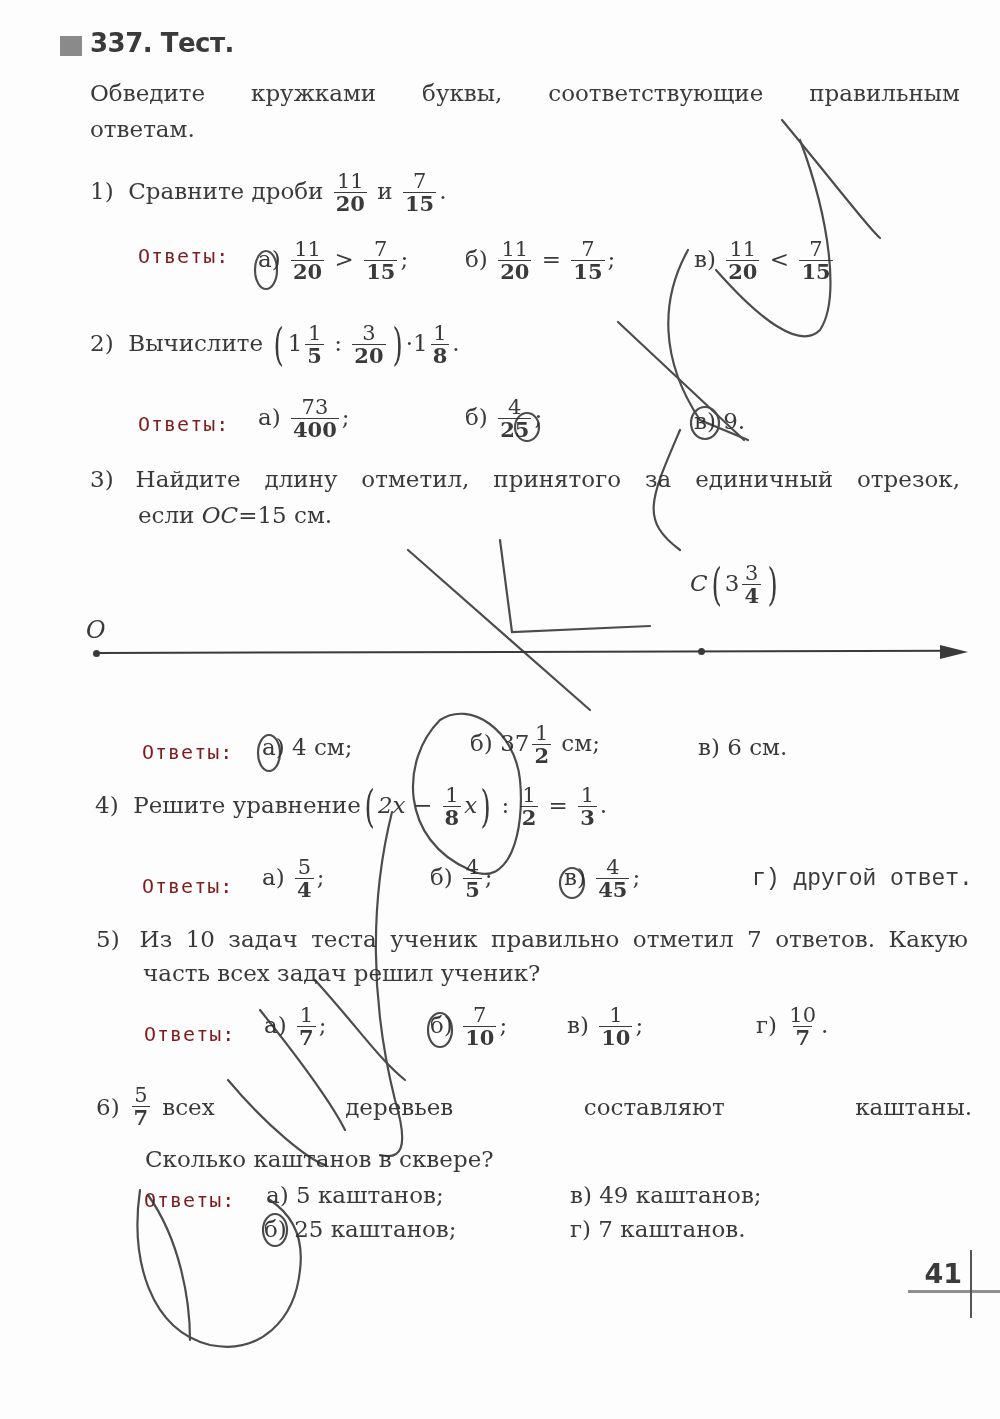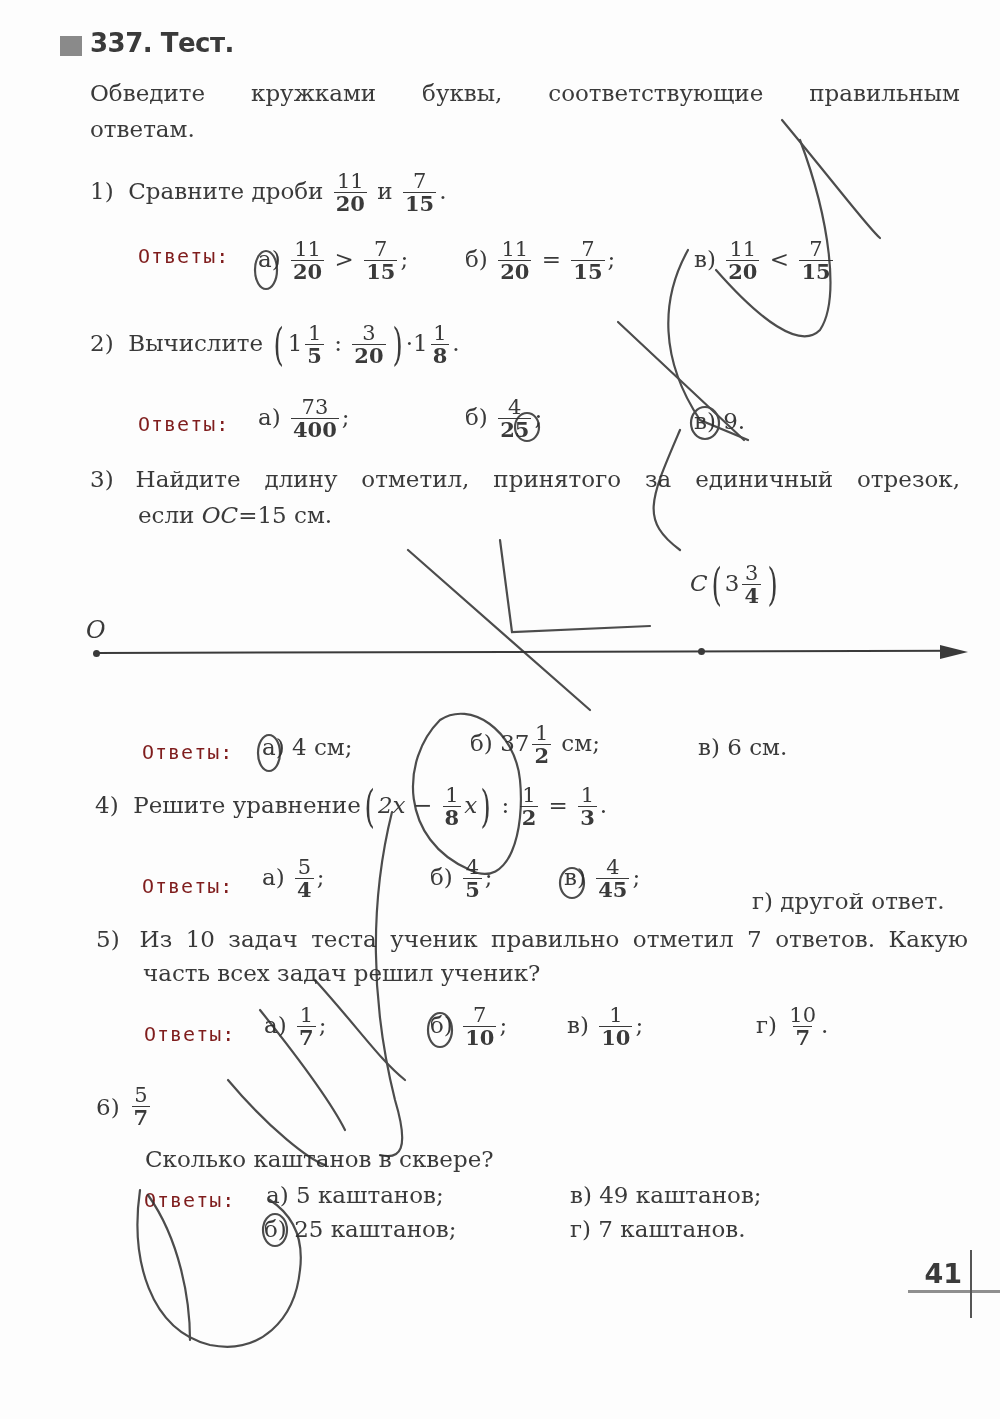--- a/index.html
+++ b/index.html
@@ -203,21 +203,21 @@
       <span class="den">5</span>
     </span><span>;</span>
 </div>
 <div class="abs txt" style="left:564px; top:856px;">
   <span>в)</span>
   <span class="frac">
       <span class="num">4</span>
       <span class="den">45</span>
     </span><span>;</span>
 </div>
-<div class="abs txt" style="left:752px; top:888px;">
+<div class="abs txt" style="left:752px; top:866px;font-family:Liberation Mono, monospace;">
   <span>г)</span>
   <span>другой ответ.</span>
 </div>
 
 <div class="abs txt" style="left:96px; top:926px; width:872px; display:flex;">
   <span>5)</span>
   <span style="flex:1; margin-left:20px; text-align:justify; text-align-last:justify;">Из 10 задач теста ученик правильно отметил 7 ответов. Какую</span>
 </div>
 <div class="abs txt" style="left:143px; top:960px;">часть всех задач решил ученик?</div>
 <div class="abs" style="left:144px; top:1022px;"><span class="label">Ответы:</span></div>
@@ -249,20 +249,21 @@
       <span class="den">7</span>
     </span><span>.</span>
 </div>
 
 <div class="abs txt" style="left:96px; top:1084px; width:876px; display:flex; align-items:center;">
   <span>6)</span>
   <span class="frac" style="margin:0 12px;">
       <span class="num">5</span>
       <span class="den">7</span>
     </span>
+  <span style="flex:1; text-align:justify; text-align-last:justify;">всех деревьев составляют каштаны.</span>
 </div>
 <div class="abs txt" style="left:145px; top:1146px;">Сколько каштанов в сквере?</div>
 <div class="abs" style="left:144px; top:1188px;"><span class="label">Ответы:</span></div>
 <div class="abs txt" style="left:266px; top:1182px;">
   <span>а)</span>
   <span>5 каштанов;</span>
 </div>
 <div class="abs txt" style="left:570px; top:1182px;">
   <span>в)</span>
   <span>49 каштанов;</span>

